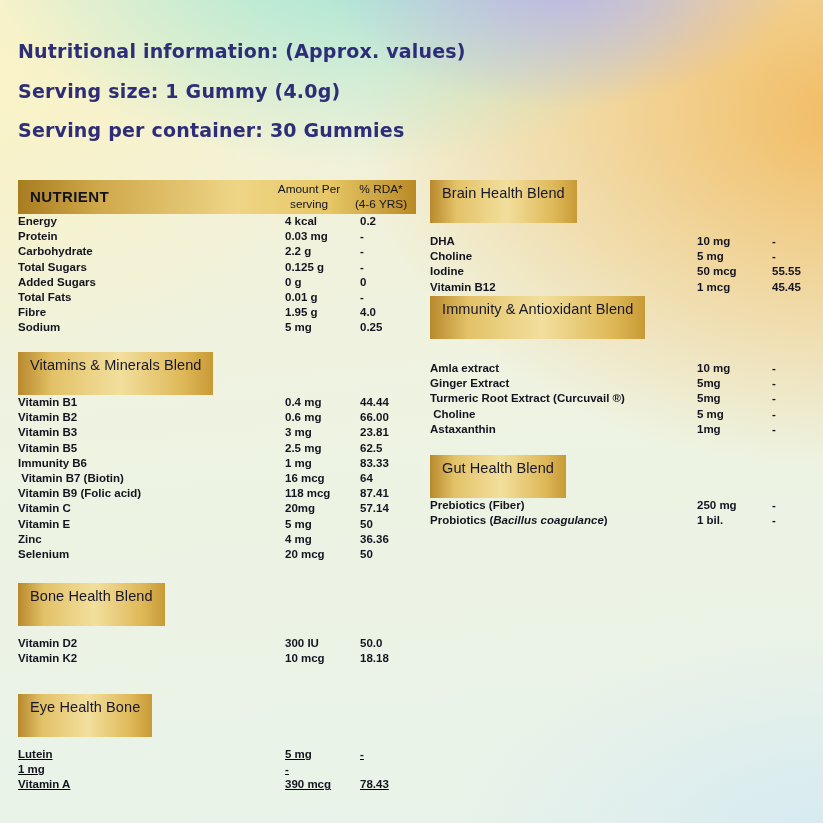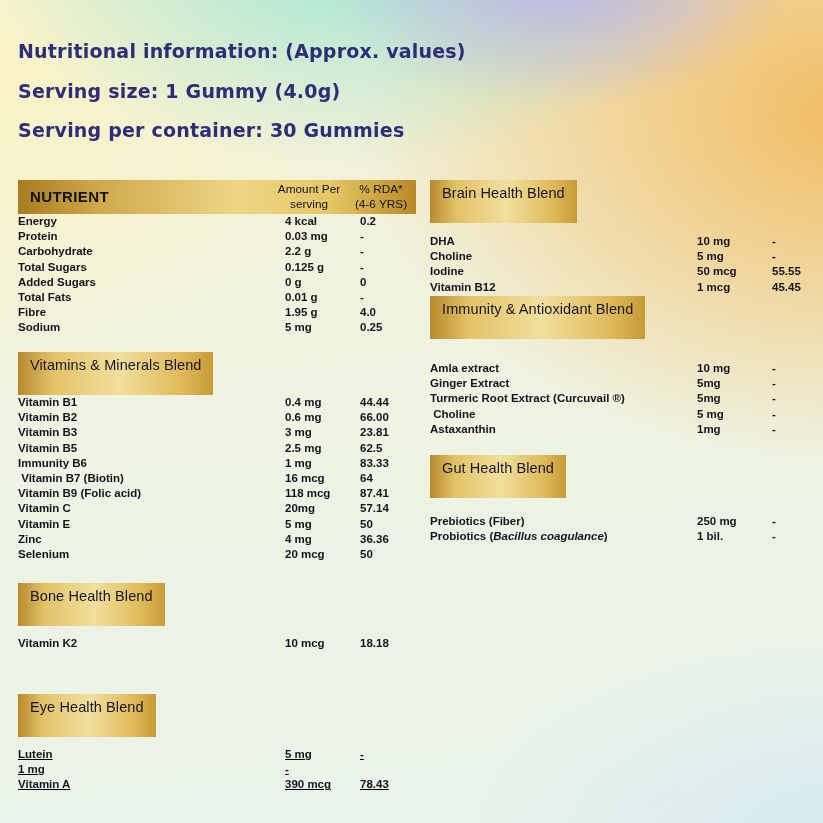--- a/index.html
+++ b/index.html
@@ -105,26 +105,27 @@
         <div class="row"><span class="c-label">Vitamin C</span><span class="c-amount">20mg</span><span class="c-rda">57.14</span></div>
         <div class="row"><span class="c-label">Vitamin E</span><span class="c-amount">5 mg</span><span class="c-rda">50</span></div>
         <div class="row"><span class="c-label">Zinc</span><span class="c-amount">4 mg</span><span class="c-rda">36.36</span></div>
         <div class="row"><span class="c-label">Selenium</span><span class="c-amount">20 mcg</span><span class="c-rda">50</span></div>
       </div>
   </div>
 
   <div class="section" style="left:18px;top:583px;">
     <div class="bar">Bone Health Blend</div>
     <div class="rows" style="margin-top:10px;">
+        <div class="row"><span class="c-label">Vitamin D2</span><span class="c-amount">300 IU</span><span class="c-rda">50.0</span></div>
         <div class="row"><span class="c-label">Vitamin K2</span><span class="c-amount">10 mcg</span><span class="c-rda">18.18</span></div>
       </div>
   </div>
 
   <div class="section" style="left:18px;top:694px;">
-    <div class="bar">Eye Health Blend</div>
+    <div class="bar">Eye Health Bone</div>
     <div class="rows" style="margin-top:10px;text-decoration:underline;">
         <div class="row"><span class="c-label">Lutein</span><span class="c-amount">5 mg</span><span class="c-rda">-</span></div>
         <div class="row"><span class="c-amount">1 mg</span><span class="c-rda">-</span></div>
         <div class="row"><span class="c-label">Vitamin A</span><span class="c-amount">390 mcg</span><span class="c-rda">78.43</span></div>
       </div>
   </div>
 
   <div class="section" style="left:430px;top:180px;">
     <div class="bar">Brain Health Blend</div>
     <div class="rows" style="margin-top:11px;">
@@ -141,19 +142,19 @@
         <div class="row"><span class="c-label">Amla extract</span><span class="c-amount">10 mg</span><span class="c-rda">-</span></div>
         <div class="row"><span class="c-label">Ginger Extract</span><span class="c-amount">5mg</span><span class="c-rda">-</span></div>
         <div class="row"><span class="c-label">Turmeric Root Extract (Curcuvail ®)</span><span class="c-amount">5mg</span><span class="c-rda">-</span></div>
         <div class="row"><span class="c-label"> Choline</span><span class="c-amount">5 mg</span><span class="c-rda">-</span></div>
         <div class="row"><span class="c-label">Astaxanthin</span><span class="c-amount">1mg</span><span class="c-rda">-</span></div>
       </div>
   </div>
 
   <div class="section" style="left:430px;top:455px;">
     <div class="bar">Gut Health Blend</div>
-    <div class="rows" style="margin-top:16px;">
+    <div class="rows" style="margin-top:0;">
         <div class="row"><span class="c-label">Prebiotics (Fiber)</span><span class="c-amount">250 mg</span><span class="c-rda">-</span></div>
         <div class="row"><span class="c-label">Probiotics (<i>Bacillus coagulance</i>)</span><span class="c-amount">1 bil.</span><span class="c-rda">-</span></div>
       </div>
   </div>
 
 </div>
 
 </body></html>

